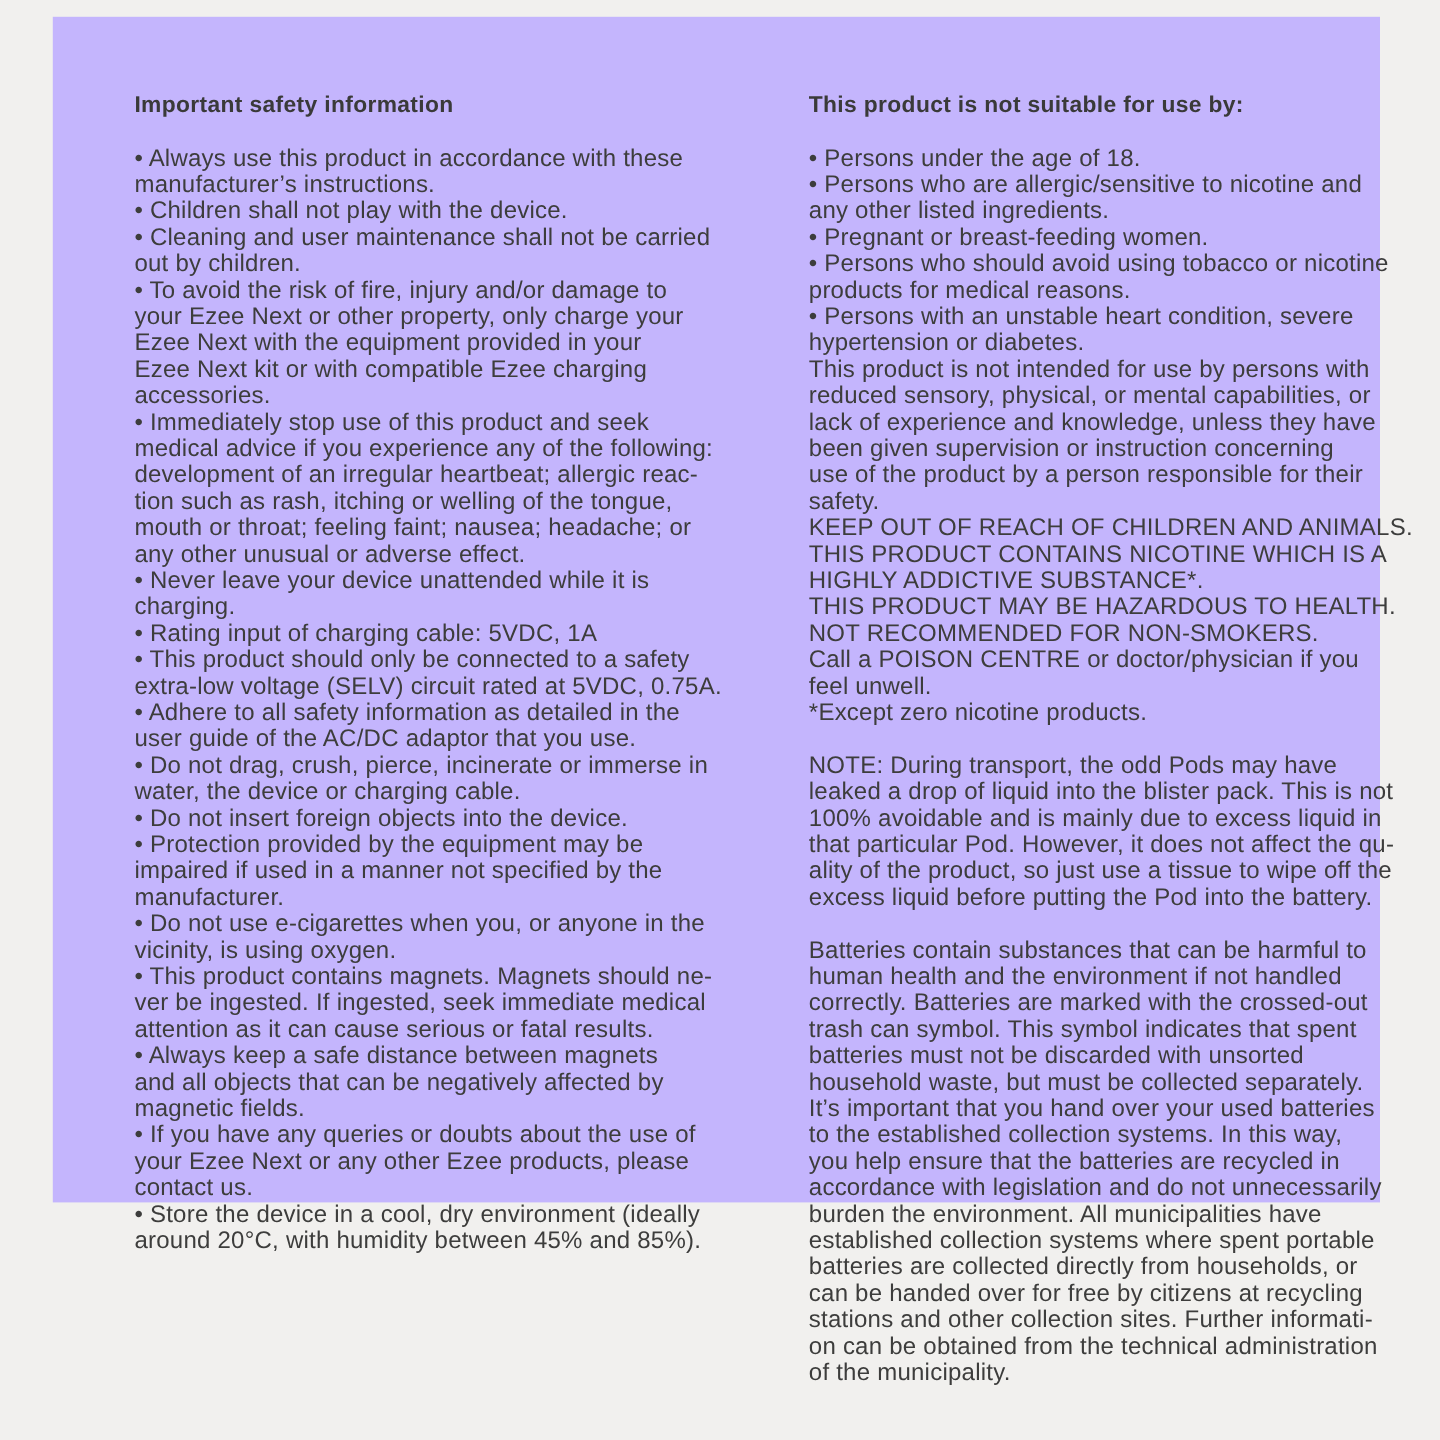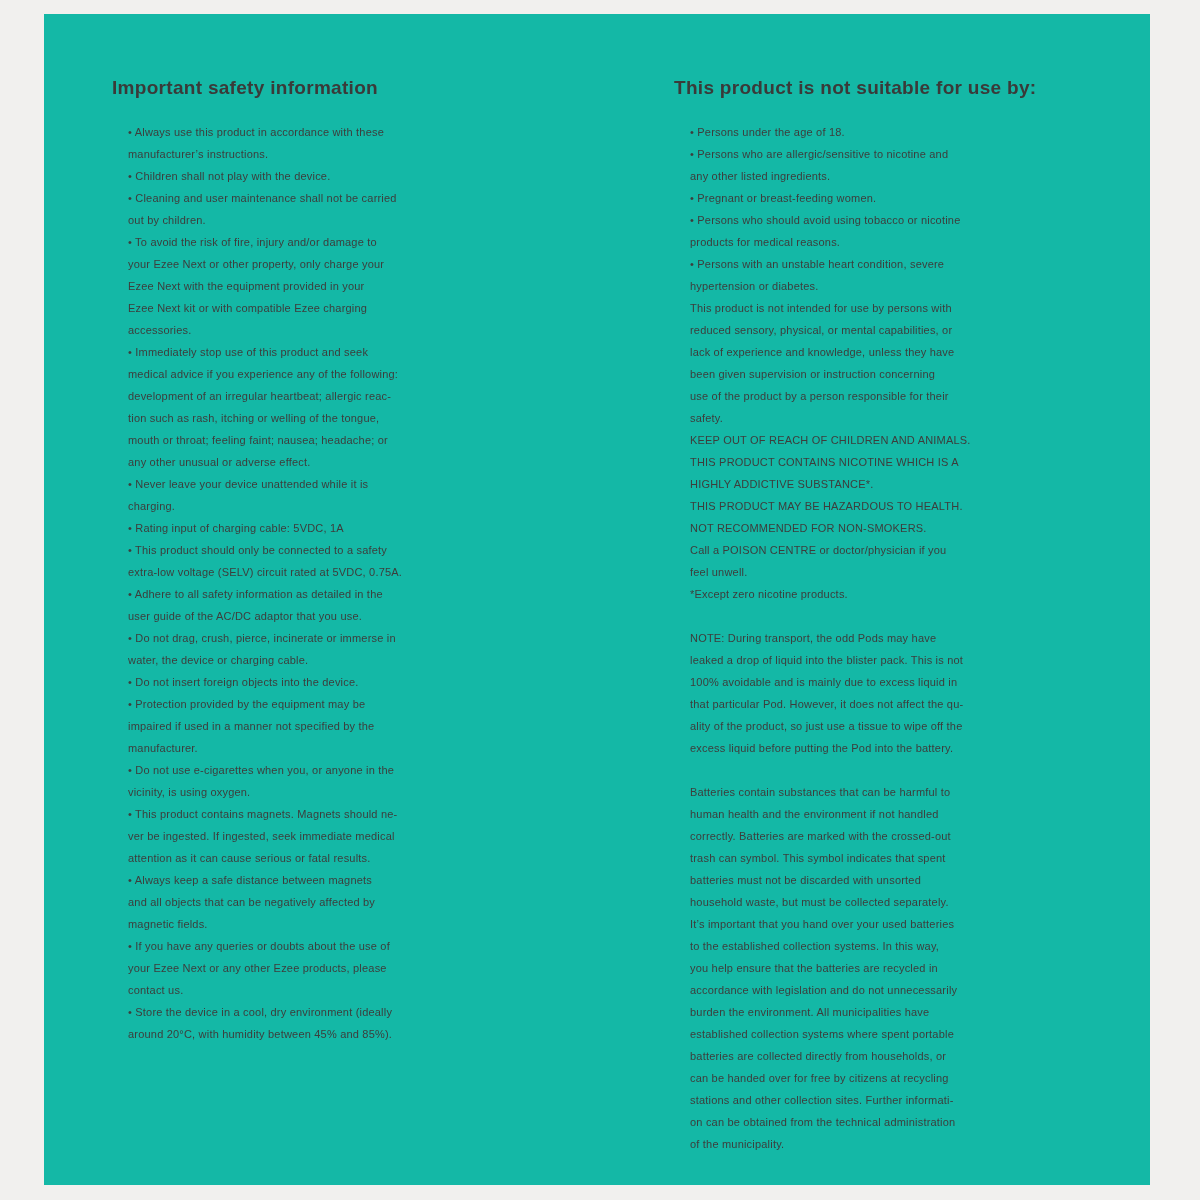--- a/index.html
+++ b/index.html
@@ -9,44 +9,44 @@
     height: 1200px;
     overflow: hidden;
     background: #f1f0ee;
     font-family: "Liberation Sans", sans-serif;
   }
   .card {
     position: absolute;
     left: 44px;
     top: 14px;
     width: 1106px;
-    height: 1171px;
-    background: #14b8a6;
+    height: 988px;
+    background: #c4b5fd;
   }
   .column {
     position: absolute;
     top: 60px;
     color: #3d3d3c;
   }
   .column.left  { left: 68px;  width: 545px; }
   .column.right { left: 630px; width: 530px; }
   .col-heading {
     font-size: 19px;
     font-weight: 700;
     line-height: 28px;
     letter-spacing: 0.3px;
     margin: 0 0 19px 0;
     color: #3a3a39;
   }
   .text-block {
-    font-size: 11px;
+    font-size: 20px;
     line-height: 22px;
     letter-spacing: 0.2px;
     white-space: pre-line;
-    margin: 16px;
+    margin: 0;
     color: #3d3d3c;
   }
 </style>
 </head>
 <body>
 
 <div class="card">
   <div class="column left">
     <h2 class="col-heading">Important safety information</h2>
     <p class="text-block">• Always use this product in accordance with these

